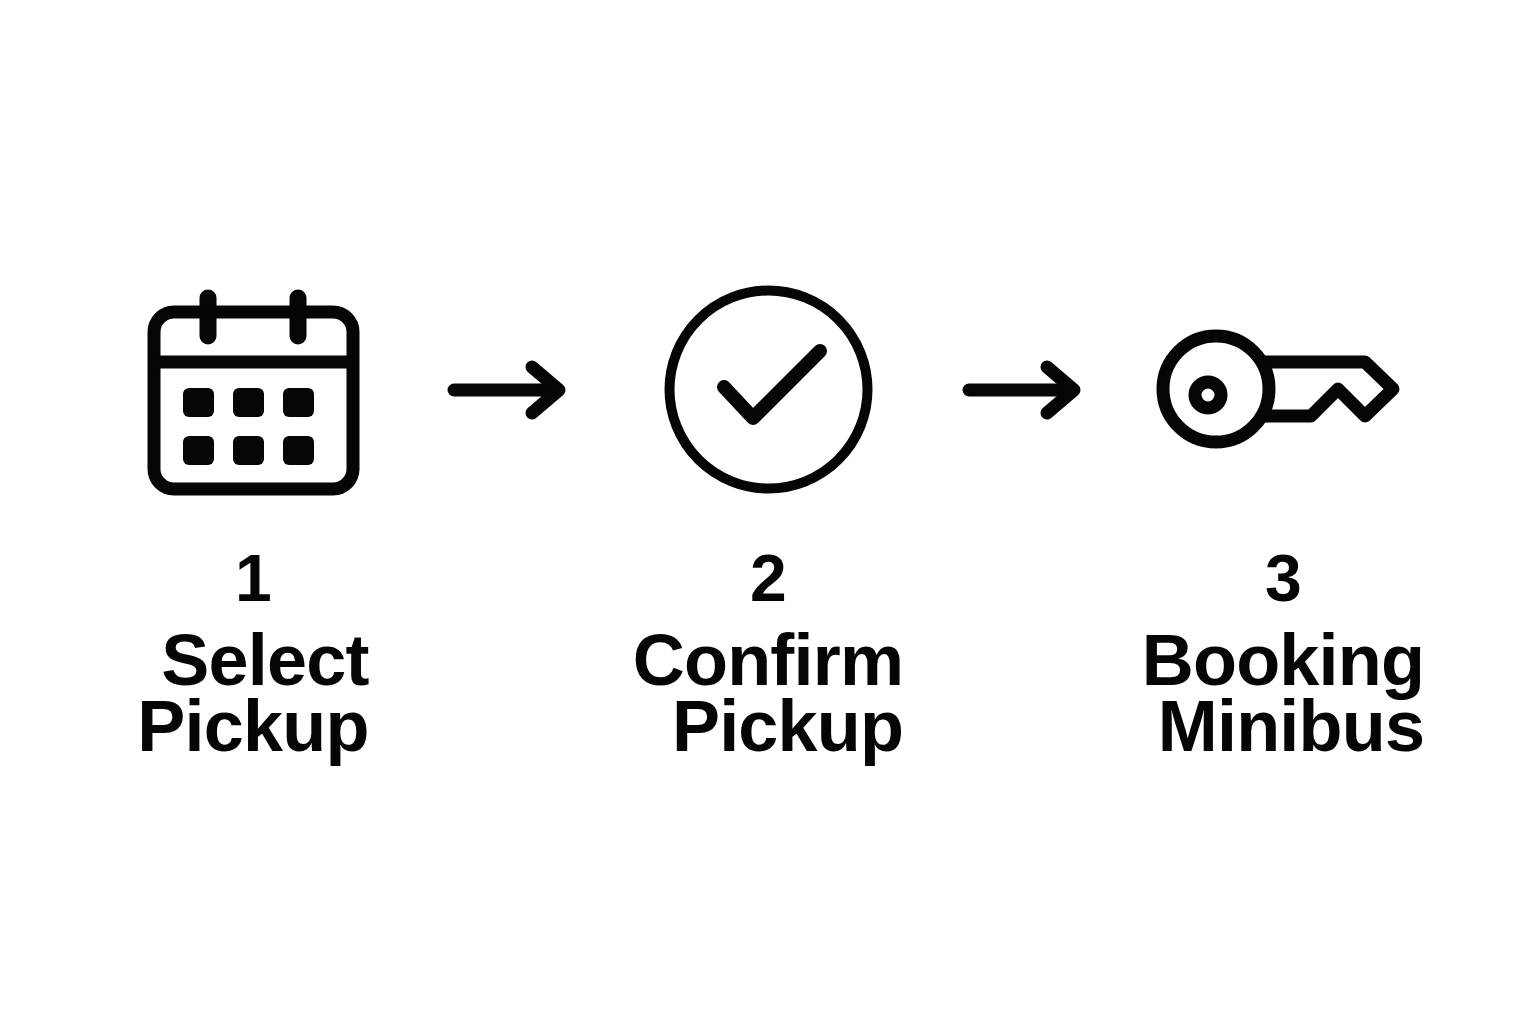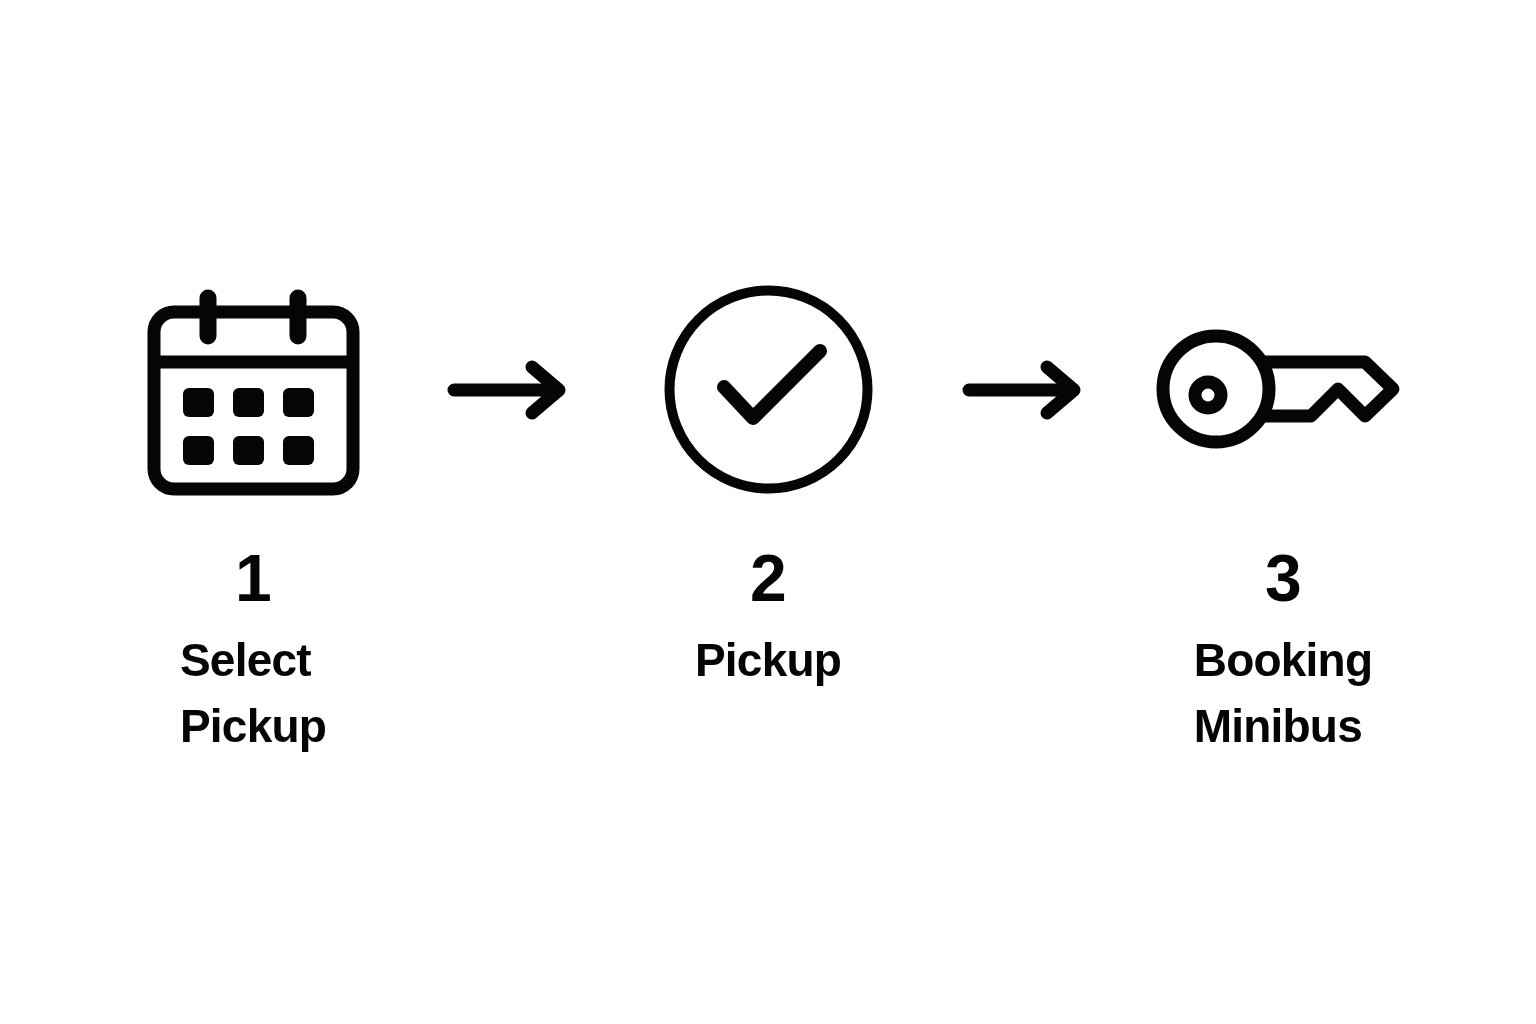--- a/index.html
+++ b/index.html
@@ -55,25 +55,25 @@
     font-size: 66px;
     font-weight: bold;
     line-height: 1;
     letter-spacing: -0.5px;
     margin-top: 48px;
     color: #050505;
   }
 
   .step-label {
     margin-top: 16px;
-    font-size: 46px;
+    font-size: 72px;
     font-weight: bold;
     line-height: 66px;
     letter-spacing: -0.8px;
-    text-align: left;
+    text-align: right;
     color: #050505;
   }
   .step-label .label-line {
     display: block;
     white-space: nowrap;
   }
 
   .connector {
     width: 175px;
     height: 215px;
@@ -132,20 +132,21 @@
       <div class="step-icon">
         <span>
           <svg width="215" height="215" viewBox="0 0 215 215" fill="none" xmlns="http://www.w3.org/2000/svg">
             <circle cx="107.5" cy="107.5" r="99" stroke="#050505" stroke-width="10" fill="none"></circle>
             <polyline points="63,105 92,136 159,69" stroke="#050505" stroke-width="14" stroke-linecap="round" stroke-linejoin="round" fill="none"></polyline>
           </svg>
         </span>
       </div>
       <div class="step-number">2</div>
       <div class="step-label">
+        <span class="label-line">Confirm</span>
         <span class="label-line">Pickup</span>
       </div>
     </div>
 
     <div class="connector">
       <span>
         <svg width="130" height="70" viewBox="0 0 130 70" fill="none" xmlns="http://www.w3.org/2000/svg">
           <line x1="8" y1="35" x2="108" y2="35" stroke="#050505" stroke-width="13" stroke-linecap="round"></line>
           <polyline points="86,12 113,35 86,58" stroke="#050505" stroke-width="13" stroke-linecap="round" stroke-linejoin="round" fill="none"></polyline>
         </svg>

